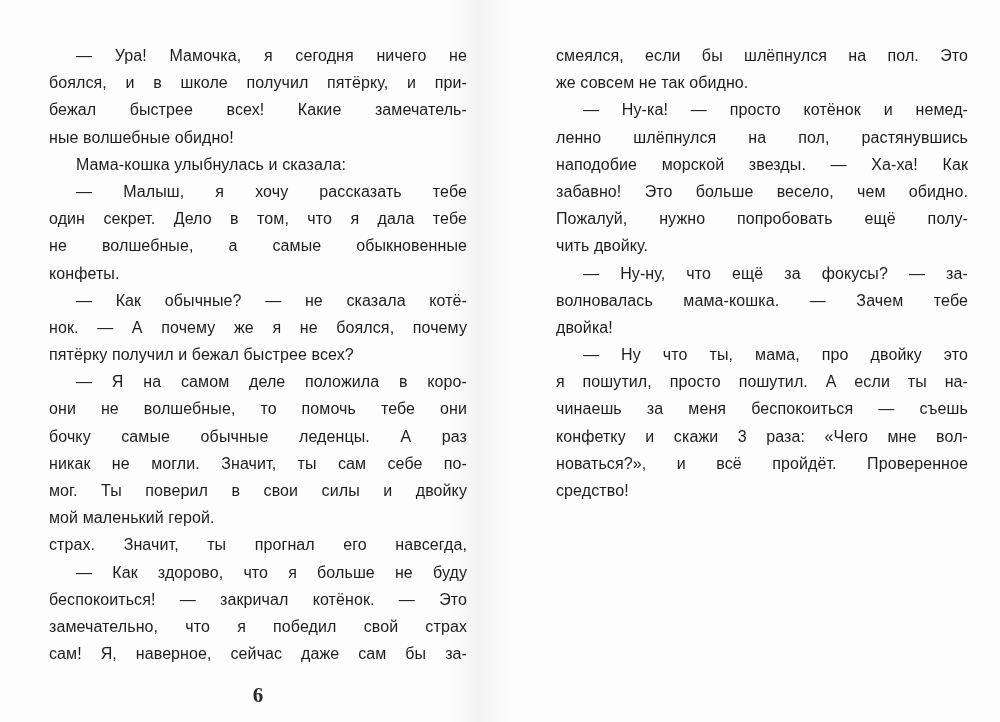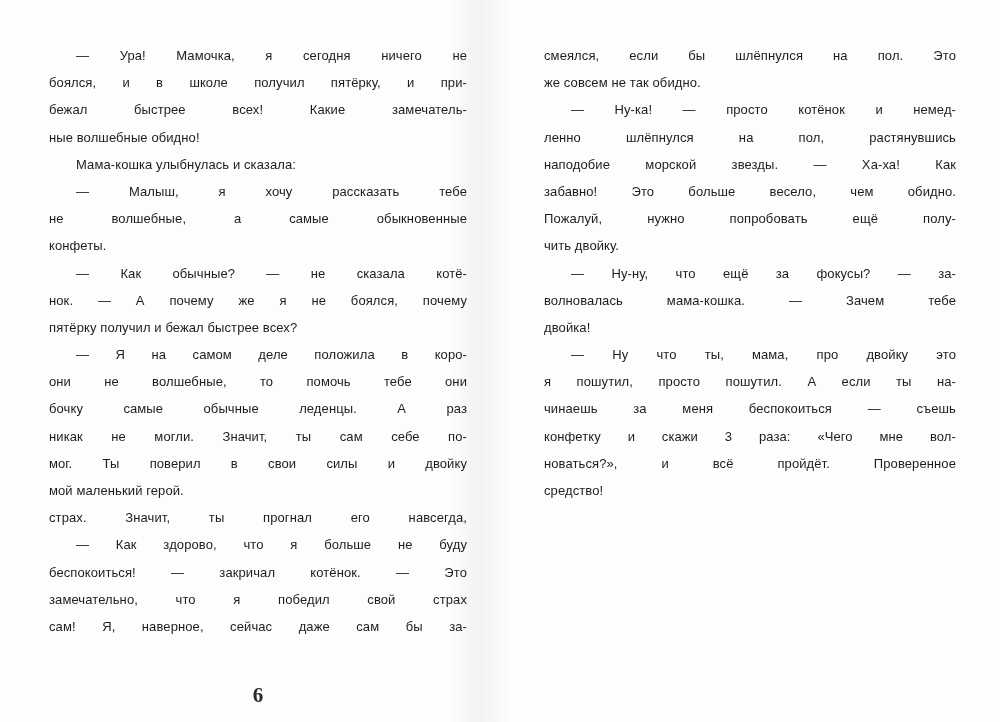--- a/index.html
+++ b/index.html
@@ -27,28 +27,28 @@
     height: 722px;
     background: linear-gradient(90deg,
       rgba(0,0,0,0) 0%,
       rgba(0,0,0,0.045) 45%,
       rgba(0,0,0,0.03) 60%,
       rgba(0,0,0,0) 100%);
     pointer-events: none;
   }
   .page { position: absolute; top: 0; }
   .page.left  { left: 49px;  width: 418px; height: 722px; }
-  .page.right { left: 544px; width: 412px; height: 562px; }
+  .page.right { left: 556px; width: 412px; height: 562px; }
 
   .text-block {
     position: absolute;
     top: 42px;
     left: 0;
     right: 0;
-    font-size: 13px;
+    font-size: 16px;
     line-height: 27.2px;
     letter-spacing: 0.1px;
   }
   .para { margin: 0; }
   .line {
     text-align: justify;
     text-align-last: justify;
     white-space: normal;
     height: 27.2px;
     overflow: visible;
@@ -84,20 +84,21 @@
           <div class="line">— Ура! Мамочка, я сегодня ничего не</div>
           <div class="line">боялся, и в школе получил пятёрку, и при-</div>
           <div class="line">бежал быстрее всех! Какие замечатель-</div>
           <div class="line last">ные волшебные обидно!</div>
         </div>
         <div class="para indent">
           <div class="line last">Мама-кошка улыбнулась и сказала:</div>
         </div>
         <div class="para indent">
           <div class="line">— Малыш, я хочу рассказать тебе</div>
+          <div class="line">один секрет. Дело в том, что я дала тебе</div>
           <div class="line">не волшебные, а самые обыкновенные</div>
           <div class="line last">конфеты.</div>
         </div>
         <div class="para indent">
           <div class="line">— Как обычные? — не сказала котё-</div>
           <div class="line">нок. — А почему же я не боялся, почему</div>
           <div class="line last">пятёрку получил и бежал быстрее всех?</div>
         </div>
         <div class="para indent">
           <div class="line">— Я на самом деле положила в коро-</div>

